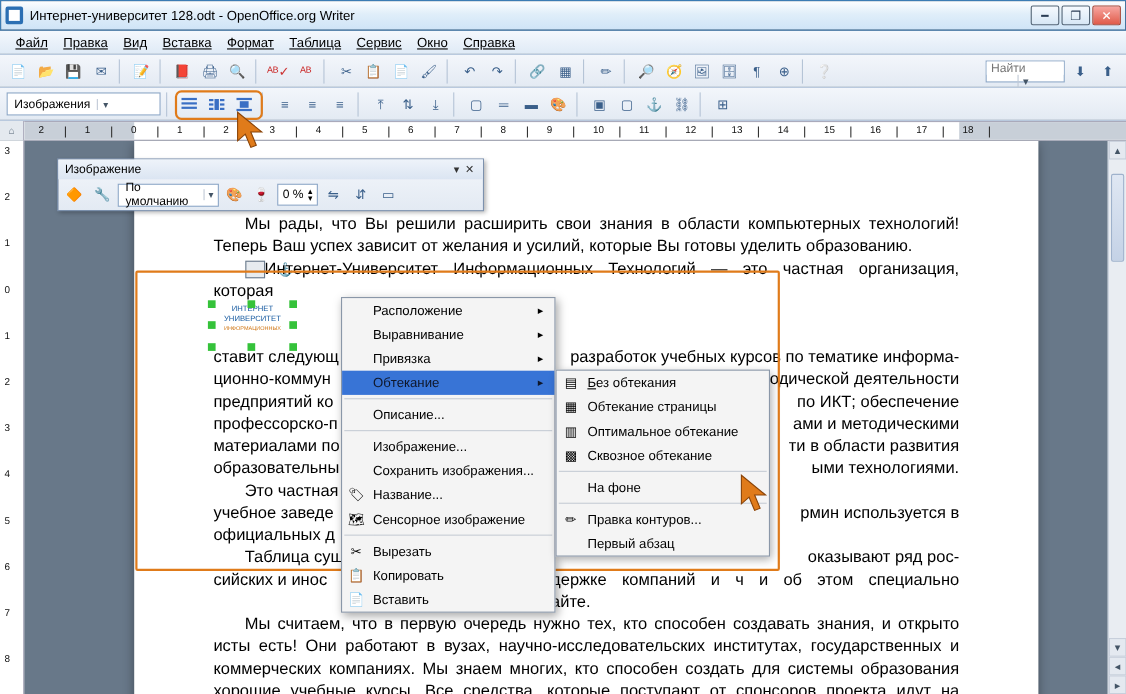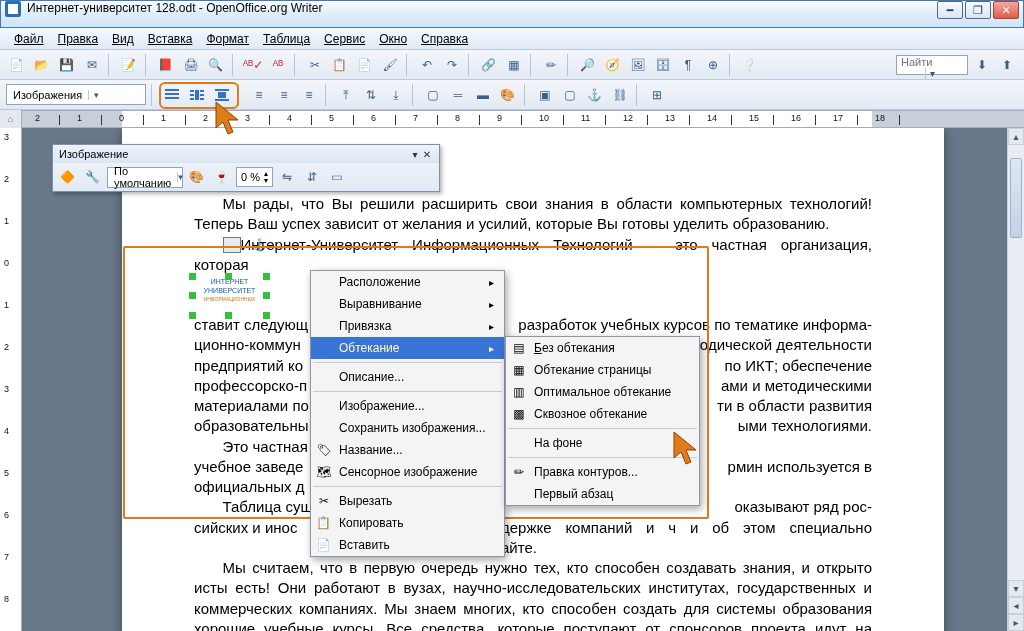--- a/index.html
+++ b/index.html
@@ -1,19 +1,19 @@
 <!DOCTYPE html>
 <html><head>
 <meta charset="utf-8">
 <style>
 * { box-sizing: border-box; margin: 0; padding: 0; font-family: "Segoe UI", Tahoma, sans-serif; }
 body { background: #1e2a38; width: 1024px; height: 631px; overflow: hidden; position: relative; }
 
 
-.titlebar { height: 28px; background: linear-gradient(#fdfeff,#e0eef9 45%,#cfe4f7); display: flex; align-items: flex-start; padding: 0 4px; border: 1px solid #3c7cb3; }
+.titlebar { height: 28px; background: linear-gradient(#fdfeff,#e0eef9 45%,#cfe4f7); display: flex; align-items: center; padding: 0 4px; border: 1px solid #3c7cb3; }
 .titlebar .doc-icon { width: 16px; height: 16px; background: #2b6fb3; margin-right: 6px; border-radius: 2px; position: relative; }
 .titlebar .doc-icon::after { content:""; position:absolute; inset:3px; background:#fff; }
 .titlebar .title { font-size: 12px; flex: 1; color:#000; }
 .titlebar .winbtns { display:flex; gap:2px; }
 .titlebar .wbtn { width:26px; height:18px; border:1px solid #567; border-radius:2px; background:linear-gradient(#f6faff,#d7e7f5); display:flex; align-items:center; justify-content:center; font-size:11px; color:#2b3d55; }
 .titlebar .wbtn.close { background:linear-gradient(#f7a6a0,#e05b4a); color:#fff; border-color:#a43; }
 
 
 .menubar { height: 22px; background: linear-gradient(#f4f8fd,#dfeaf6); display:flex; align-items:center; padding:0 8px; font-size:12px; gap:2px; border-bottom:1px solid #b9c9de; }
 .menubar .mitem { padding: 2px 6px; }
@@ -62,21 +62,21 @@
 .img-toolbar { position:absolute; left:52px; top:144px; width:388px; background:linear-gradient(#f3f6fb,#e3eaf3); border:1px solid #7c91ad; box-shadow:2px 2px 4px rgba(0,0,0,.3); z-index:10; }
 .img-toolbar .imgtitle { height:18px; background:linear-gradient(#eef3fa,#dbe5f2); display:flex; align-items:center; padding:0 6px; font-size:11px; }
 .img-toolbar .imgtitle .spacer { flex:1; }
 .img-toolbar .imgtitle .tb { width:12px; text-align:center; font-size:10px; color:#333; }
 .img-toolbar .imgrow { height:28px; display:flex; align-items:center; padding:0 4px; gap:3px; }
 .pct { border:1px solid #8aa5c6; background:#fff; height:20px; display:flex; align-items:center; font-size:11px; padding:0 4px; gap:4px; }
 
 
 .ctx { position:absolute; background:#f4f4f4; border:1px solid #8a97a8; box-shadow:2px 3px 8px rgba(0,0,0,.35); font-size:12px; z-index:60; }
 .ctx .row { height:22px; display:flex; align-items:center; padding:0 10px 0 28px; position:relative; white-space:nowrap; }
-.ctx .row.sel { background:#3874d6; color:#fef9c3; }
+.ctx .row.sel { background:#3874d6; color:#0f172a; }
 .ctx .row .arrow { margin-left:auto; font-size:10px; }
 .ctx .row .ic { position:absolute; left:5px; width:16px; height:16px; display:flex; align-items:center; justify-content:center; font-size:12px; }
 .ctx .sep { height:1px; background:#c6ccd5; margin:3px 2px; }
 .ctx .row u { text-decoration:underline; }
 
 .scrollbar-v { position:absolute; right:0; top:0; bottom:0; width:17px; background:#e9edf2; border-left:1px solid #c7cfdb; }
 .scrollbar-v .thumb { position:absolute; left:2px; right:2px; top:30px; height:80px; background:linear-gradient(#dfe7f3,#c4d2e6); border:1px solid #9fb2cc; border-radius:2px; }
 .scrollbar-v .arr { position:absolute; left:0; right:0; height:17px; display:flex; align-items:center; justify-content:center; font-size:10px; color:#456; background:#e4e9f0; border:1px solid #c7cfdb; }
 
 .cursor2 { position:absolute; z-index:70; pointer-events:none; }
@@ -323,21 +323,21 @@
 <div class="img-toolbar">
   <div class="imgtitle">
     <span>Изображение</span>
     <div class="spacer"></div>
     <div class="tb">▾</div>
     <div class="tb">✕</div>
   </div>
   <div class="imgrow">
     <div class="tbtn">🔶</div>
     <div class="tbtn">🔧</div>
-    <div class="combo" style="width:76px">
+    <div class="combo" style="width:92px">
       <span>По умолчанию</span>
         <div class="cdd">▾</div>
     </div>
     <div class="tbtn">🎨</div>
     <div class="tbtn">🍷</div>
     <div class="pct">
       <span>0 %</span>
         <span style="font-size:8px;line-height:7px">▴<br>▾</span>
     </div>
     <div class="tbtn">⇋</div>

